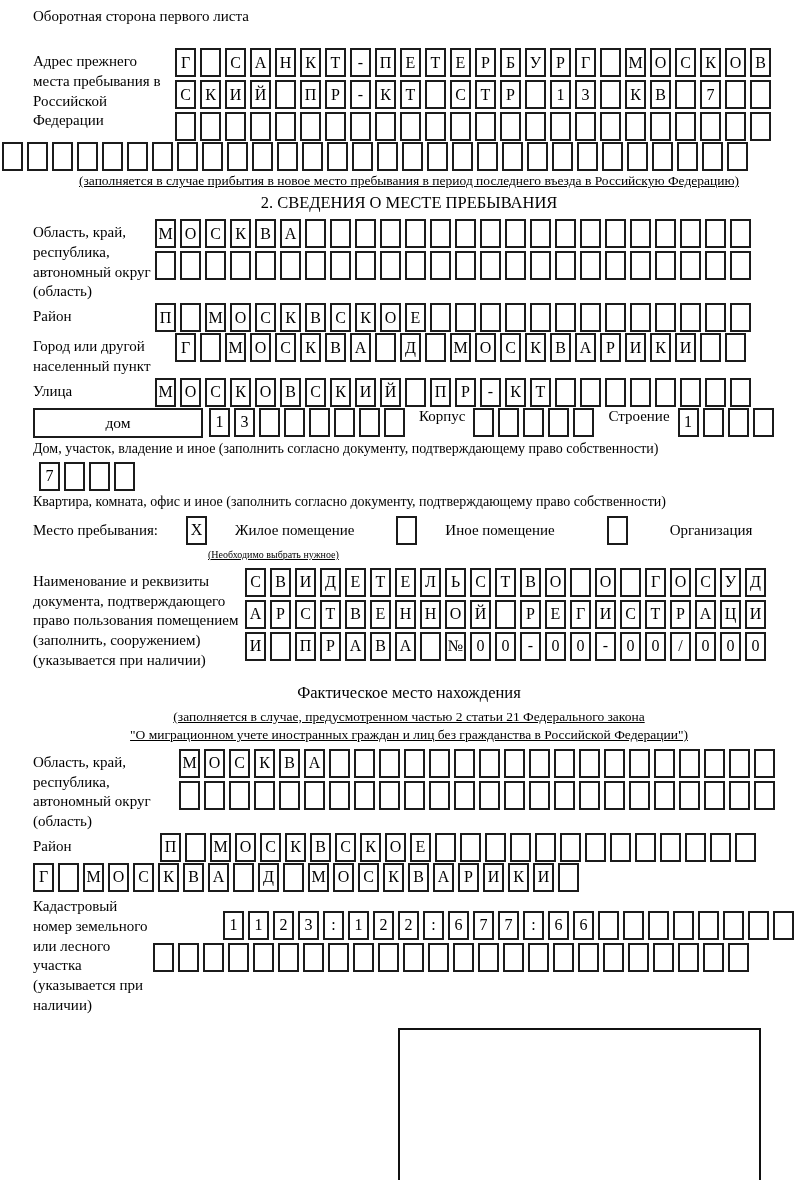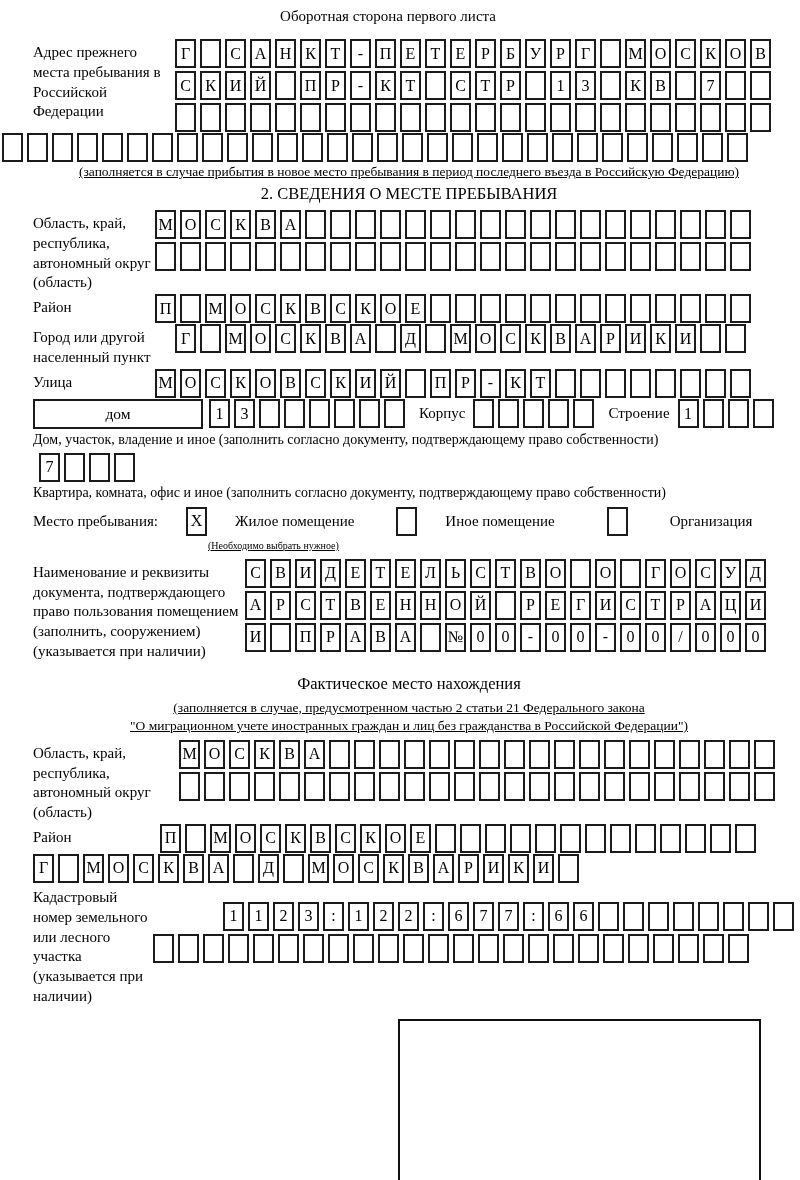--- a/index.html
+++ b/index.html
@@ -2,36 +2,36 @@
 <html><head>
 <meta charset="utf-8">
 <style>
   * { box-sizing: border-box; }
   html,body { margin:0; padding:0; background:#e8e8e8; }
   .page {
     width:800px; height:1180px; margin:0 auto; background:#ffffff; color:#000;
     font-family:"Liberation Serif","DejaVu Serif",serif;
     position:relative; padding:8px 5px 0 33px; overflow:hidden;
   }
-  .corner { text-align:center; font-size:15px; padding-right:52px; margin-bottom:14px; }
+  .corner { text-align:left; font-size:15px; padding-right:52px; margin-bottom:23px; }
 
   .cells { display:flex; gap:4px; flex-wrap:nowrap; }
   .cell {
     flex:0 0 auto; width:21px; height:29px; border:2px solid #1b1b1b; background:#fff;
     display:flex; align-items:center; justify-content:center;
     font-size:16px; line-height:1;
   }
   .fgroup { display:flex; margin-bottom:1px; }
   .flabel { font-size:15px; line-height:1.32; padding-top:4px; flex:0 0 auto; }
   .fcol { display:flex; flex-direction:column; gap:3px; flex:0 0 auto; }
 
   .note { font-size:13.5px; text-align:center; margin:2px 0 1px -10px;text-decoration:underline; }
   .h-main { text-align:center; font-weight:normal; font-size:16.5px; margin:4px 0 6px -10px; }
 
-  .inline-row { display:flex; align-items:center; margin-bottom:3px; }
+  .inline-row { display:flex; margin-bottom:3px; }
   .named-box {
     border:2px solid #1b1b1b; height:30px; display:flex; align-items:center; justify-content:center;
     font-size:15.5px; flex:0 0 auto;
   }
   .caption { font-size:14px; margin:3px 0 5px 0; }
   .small-label { font-size:15px; margin:0 8px 0 14px; }
 
   .mesto-row { display:flex; align-items:center; gap:28px; font-size:15px; margin-top:6px; }
   .mesto-note { font-size:10px; margin:4px 0 8px 175px;text-decoration:underline; }
 

